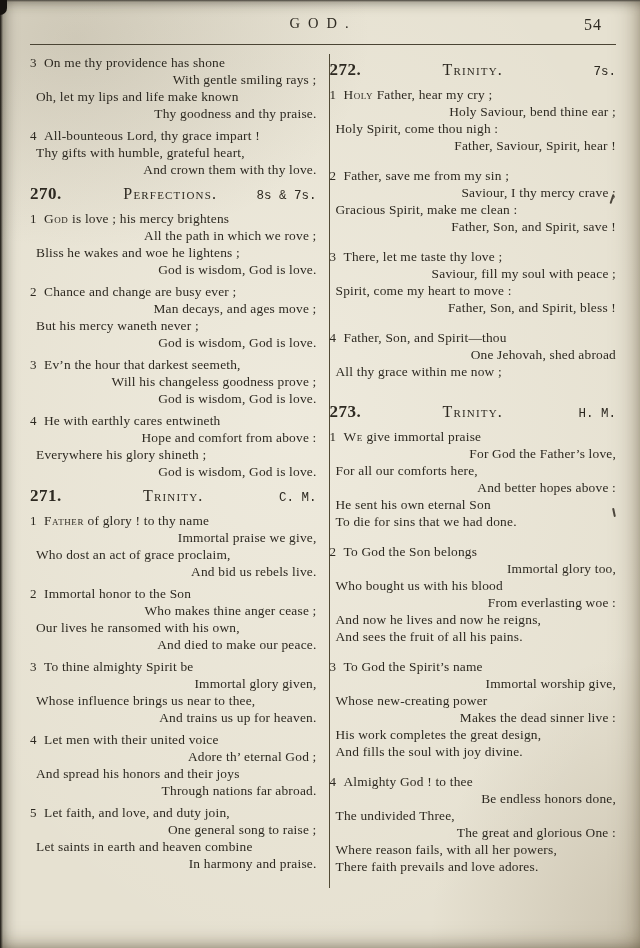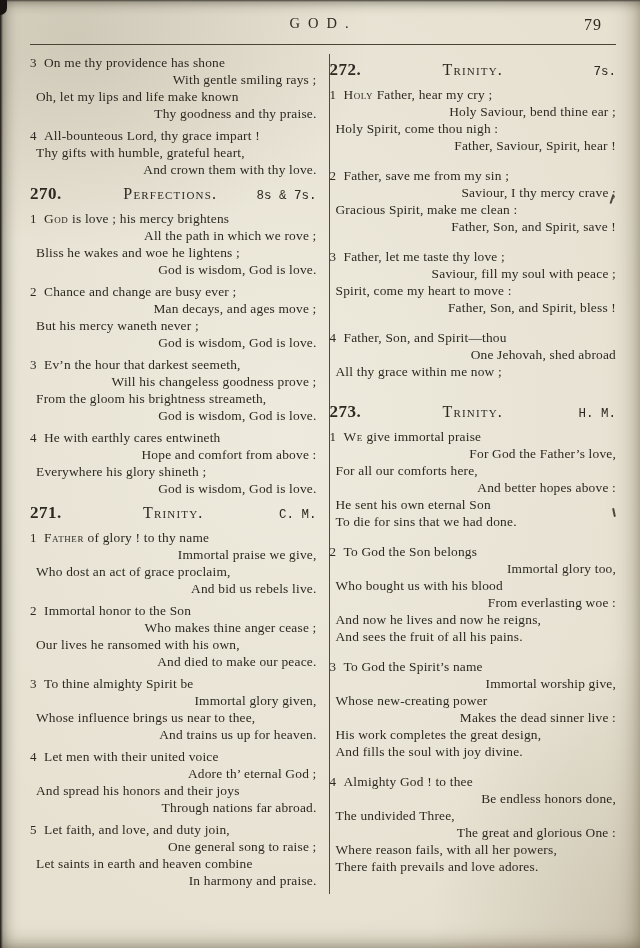--- a/index.html
+++ b/index.html
@@ -65,21 +65,21 @@
 <body>
 
 <div class="scan">
   <div class="edge-left"></div>
   <div class="edge-top"></div>
   <div class="corner-blot"></div>
 
   <div class="page">
     <div class="head-row">
       <div class="running-head">GOD.</div>
-      <div class="page-number">79</div>
+      <div class="page-number">54</div>
     </div>
     <div class="head-rule"></div>
 
     <div class="columns">
       <div class="col col-left">
           <section class="block continuation">
             <div class="verse">
               <span class="vnum">3</span>
               <div class="vline first">On me thy providence has shone</div>
               <div class="vline ind">With gentle smiling rays ;</div>
@@ -110,21 +110,20 @@
               <span class="vnum">2</span>
               <div class="vline first">Chance and change are busy ever ;</div>
               <div class="vline ind">Man decays, and ages move ;</div>
               <div class="vline">But his mercy waneth never ;</div>
               <div class="vline ind">God is wisdom, God is love.</div>
             </div>
             <div class="verse">
               <span class="vnum">3</span>
               <div class="vline first">Ev’n the hour that darkest seemeth,</div>
               <div class="vline ind">Will his changeless goodness prove ;</div>
-              <div class="vline">From the gloom his brightness streameth,</div>
               <div class="vline ind">God is wisdom, God is love.</div>
             </div>
             <div class="verse">
               <span class="vnum">4</span>
               <div class="vline first">He with earthly cares entwineth</div>
               <div class="vline ind">Hope and comfort from above :</div>
               <div class="vline">Everywhere his glory shineth ;</div>
               <div class="vline ind">God is wisdom, God is love.</div>
             </div>
           </section>
@@ -188,21 +187,21 @@
             </div>
             <div class="verse">
               <span class="vnum">2</span>
               <div class="vline first">Father, save me from my sin ;</div>
               <div class="vline ind">Saviour, I thy mercy crave ;</div>
               <div class="vline">Gracious Spirit, make me clean :</div>
               <div class="vline ind">Father, Son, and Spirit, save !</div>
             </div>
             <div class="verse">
               <span class="vnum">3</span>
-              <div class="vline first">Father, let me taste thy love ;</div>
+              <div class="vline first">There, let me taste thy love ;</div>
               <div class="vline ind">Saviour, fill my soul with peace ;</div>
               <div class="vline">Spirit, come my heart to move :</div>
               <div class="vline ind">Father, Son, and Spirit, bless !</div>
             </div>
             <div class="verse">
               <span class="vnum">4</span>
               <div class="vline first">Father, Son, and Spirit—thou</div>
               <div class="vline ind">One Jehovah, shed abroad</div>
               <div class="vline">All thy grace within me now ;</div>
             </div>

